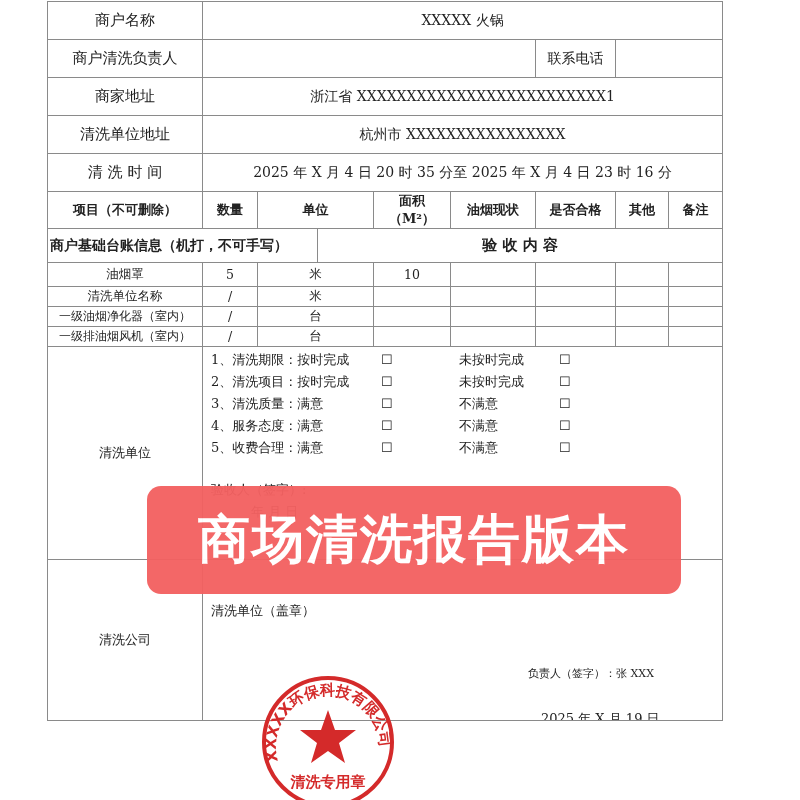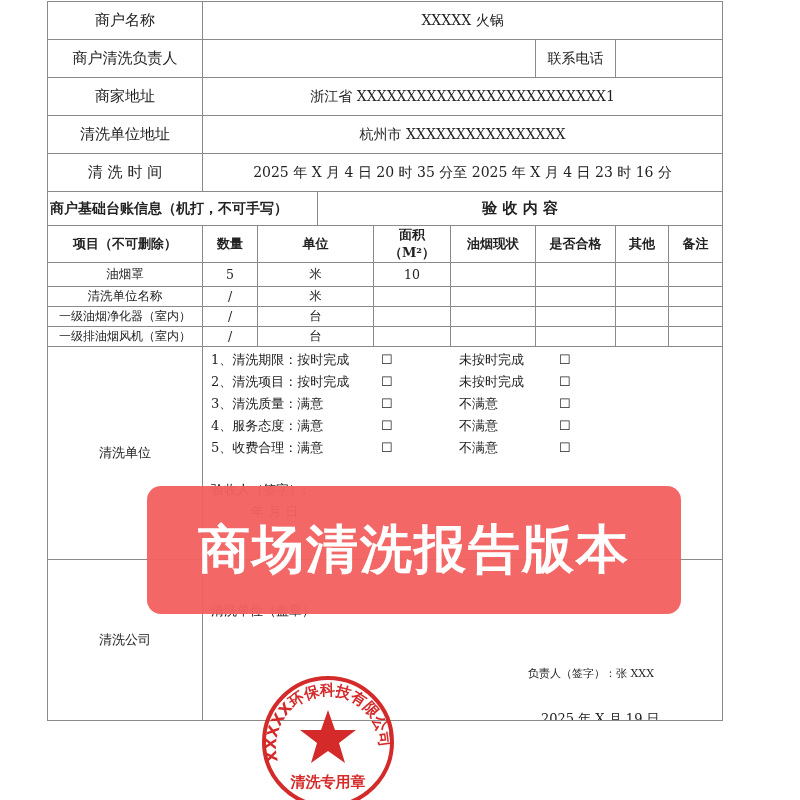--- a/index.html
+++ b/index.html
@@ -12,21 +12,21 @@
   .r38 td { height:37px; }
   .rsm td { height:19px; font-size:12.5px; }
   .rhd td { height:33px; }
   .big { font-size:15px; }
   .bold { font-weight:bold; }
   .left { text-align:left; }
   .accept-cell { vertical-align:top; text-align:left; padding:2px 8px; height:208px; }
   .accept-line { font-size:13px; line-height:22px; white-space:nowrap; }
   .accept-line span { display:inline-block; }
   .company-cell { vertical-align:top; text-align:left; padding:0; height:160px; position:relative;border-radius:13px; }
-  .overlay { position:absolute; left:147px; top:486px; width:534px; height:128px;
+  .overlay { position:absolute; left:147px; top:486px; width:534px; height:108px;
              background:#f36161; border-radius:14px; display:flex; align-items:center;
              justify-content:center; color:#fff; font-size:52px; font-weight:bold;
              font-family:"DejaVu Sans","Liberation Sans",sans-serif; letter-spacing:2px; opacity:0.96; }
   .stamp { position:absolute; left:258px; top:672px; width:140px; height:140px; }
 </style>
 </head>
 <body>
 
 <div class="doc">
 <table>
@@ -59,32 +59,32 @@
   </tr>
   <tr class="r38">
     <td class="big">清洗单位地址</td>
     <td colspan="9">杭州市 XXXXXXXXXXXXXXXX</td>
   </tr>
   <tr class="r38">
     <td class="big">清 洗 时 间</td>
     <td colspan="9">2025 年 X 月 4 日 20 时  35 分至 2025 年 X 月 4 日 23 时 16 分</td>
   </tr>
   <tr class="rhd">
-    <td colspan="3" class="bold left" style="font-size:14px;">商户基础台账信息（机打，不可手写）</td>
-    <td colspan="7" class="bold big">验 收 内 容</td>
-  </tr>
-  <tr class="rhd">
     <td class="bold" style="font-size:13px;">项目（不可删除）</td>
     <td class="bold" style="font-size:13px;">数量</td>
     <td colspan="2" class="bold" style="font-size:13px;">单位</td>
     <td class="bold" style="font-size:13px;">面积（M²）</td>
     <td class="bold" style="font-size:13px;">油烟现状</td>
     <td colspan="2" class="bold" style="font-size:13px;">是否合格</td>
     <td class="bold" style="font-size:13px;">其他</td>
     <td class="bold" style="font-size:13px;">备注</td>
+  </tr>
+  <tr class="rhd">
+    <td colspan="3" class="bold left" style="font-size:14px;">商户基础台账信息（机打，不可手写）</td>
+    <td colspan="7" class="bold big">验 收 内 容</td>
   </tr>
   <tr class="rsm" style="height:24px">
     <td>油烟罩</td>
     <td>5</td>
     <td colspan="2">米</td>
     <td>10</td>
     <td></td>
     <td colspan="2"></td>
     <td></td>
     <td></td>

